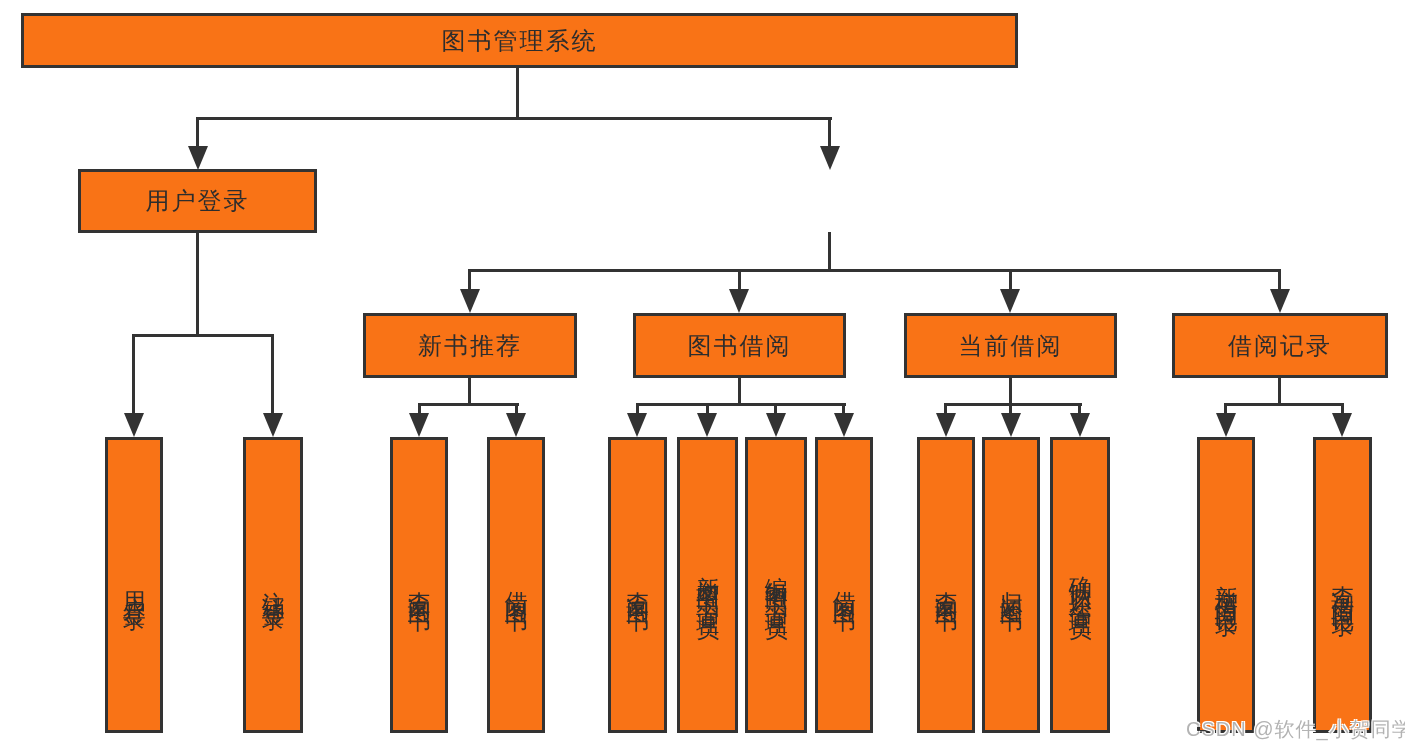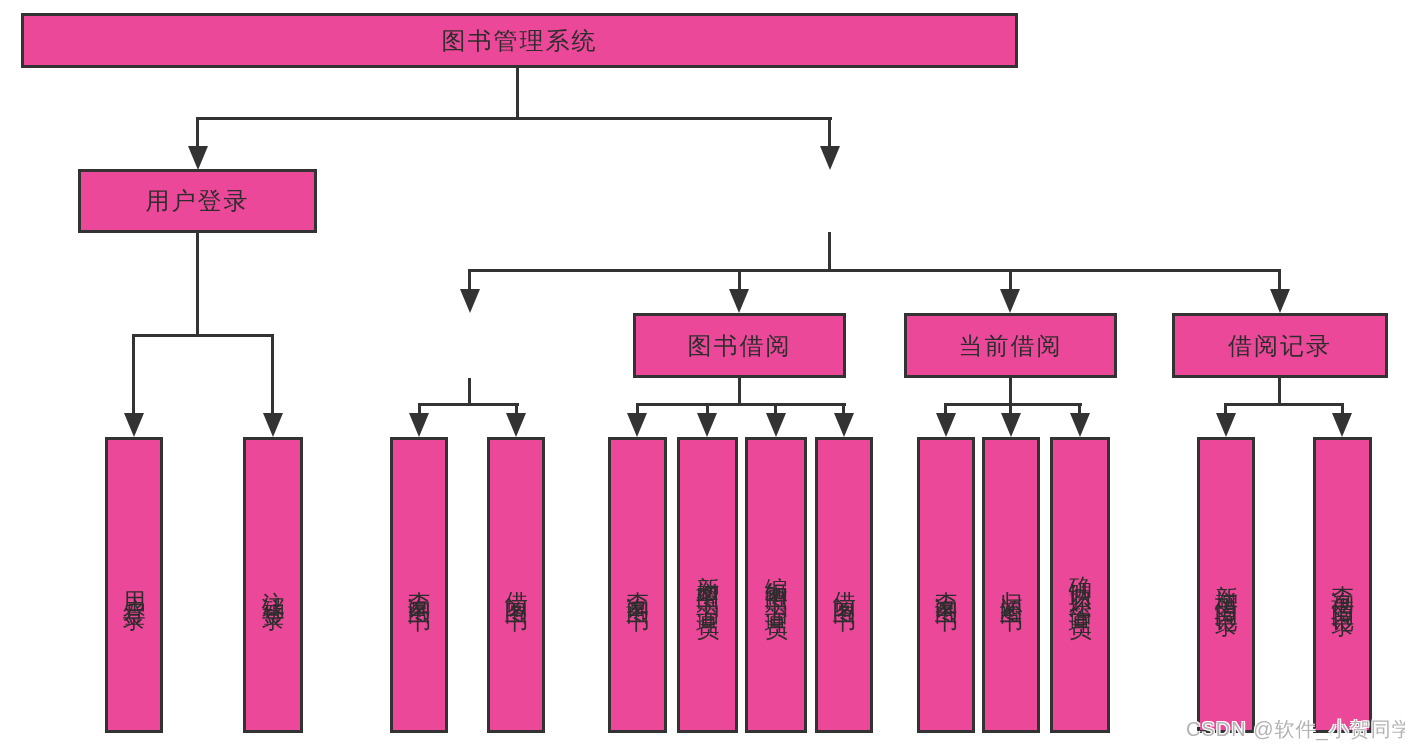--- a/index.html
+++ b/index.html
@@ -3,21 +3,21 @@
 <meta charset="utf-8">
 <style>
   html,body { margin:0; padding:0; background:#fff; }
   #stage {
     position:relative; width:1405px; height:747px; overflow:hidden;
     background:var(--background,#ffffff);
     font-family:"Liberation Sans","DejaVu Sans",sans-serif;
   }
   .box {
     position:absolute; box-sizing:border-box;
-    border:3px solid var(--line,#333333); background:#ec4899;
+    border:3px solid var(--line,#333333); background:#f97316;
     display:flex; align-items:center; justify-content:center;
     color:var(--text,#2d2d2d); font-size:24px; letter-spacing:2px;
     white-space:nowrap;
   }
   .vbox .vlabel {
     writing-mode:vertical-rl; text-orientation:mixed;
     font-size:23px; letter-spacing:6px; line-height:1.2;
     color:var(--text,#2d2d2d); white-space:normal;
   }
   .hl { position:absolute; height:3px; background:var(--line,#333333); }
@@ -63,20 +63,23 @@
   <div class="hl" style="left:468px; top:269px; width:813px;"></div>
   <div class="vl" style="left:468px;  top:269px; height:23px;"></div>
   <div class="ar" style="left:460px;  top:289px;"></div>
   <div class="vl" style="left:738px;  top:269px; height:23px;"></div>
   <div class="ar" style="left:729px;  top:289px;"></div>
   <div class="vl" style="left:1009px; top:269px; height:23px;"></div>
   <div class="ar" style="left:1000px; top:289px;"></div>
   <div class="vl" style="left:1278px; top:269px; height:23px;"></div>
   <div class="ar" style="left:1270px; top:289px;"></div>
 
+  <div class="box" style="left:363px; top:313px; width:214px; height:65px;">
+    <span>新书推荐</span>
+  </div>
   <div class="box" style="left:633px; top:313px; width:213px; height:65px;">
     <span>图书借阅</span>
   </div>
   <div class="box" style="left:904px; top:313px; width:213px; height:65px;">
     <span>当前借阅</span>
   </div>
   <div class="box" style="left:1172px; top:313px; width:216px; height:65px;">
     <span>借阅记录</span>
   </div>
 

